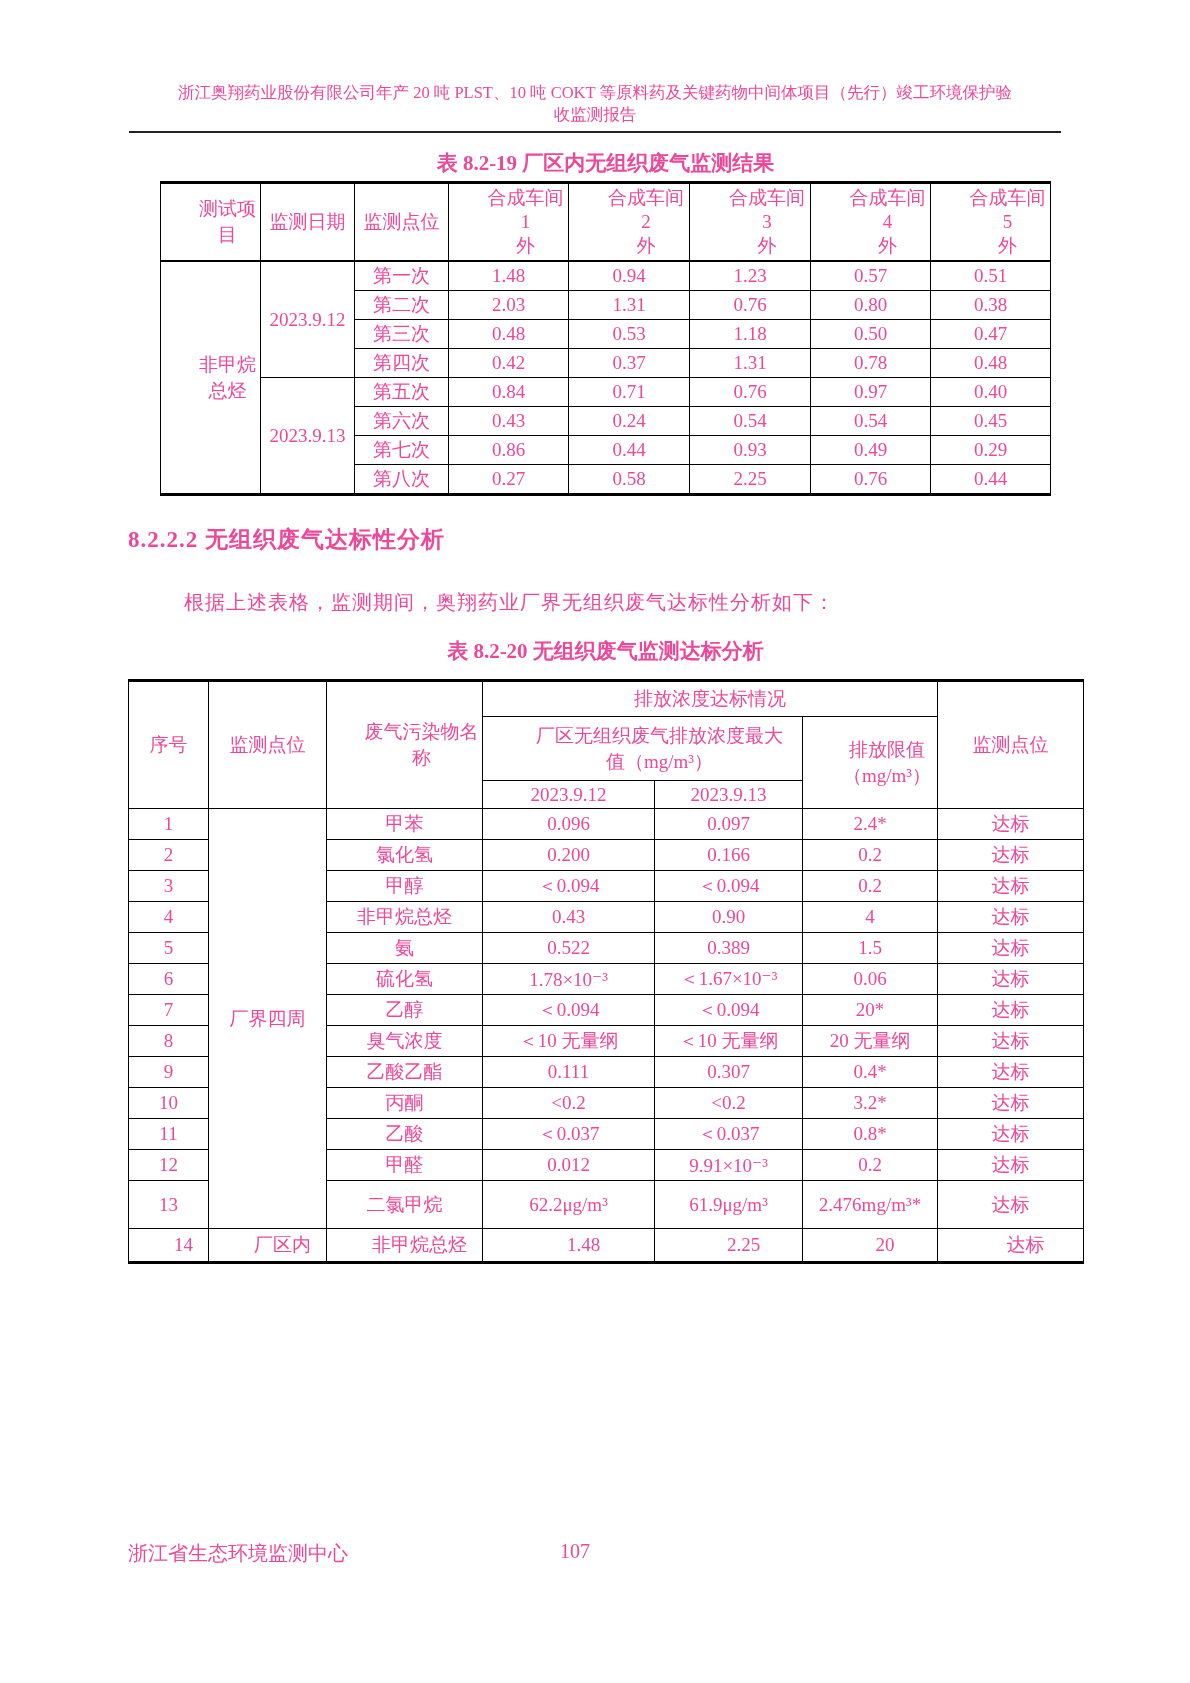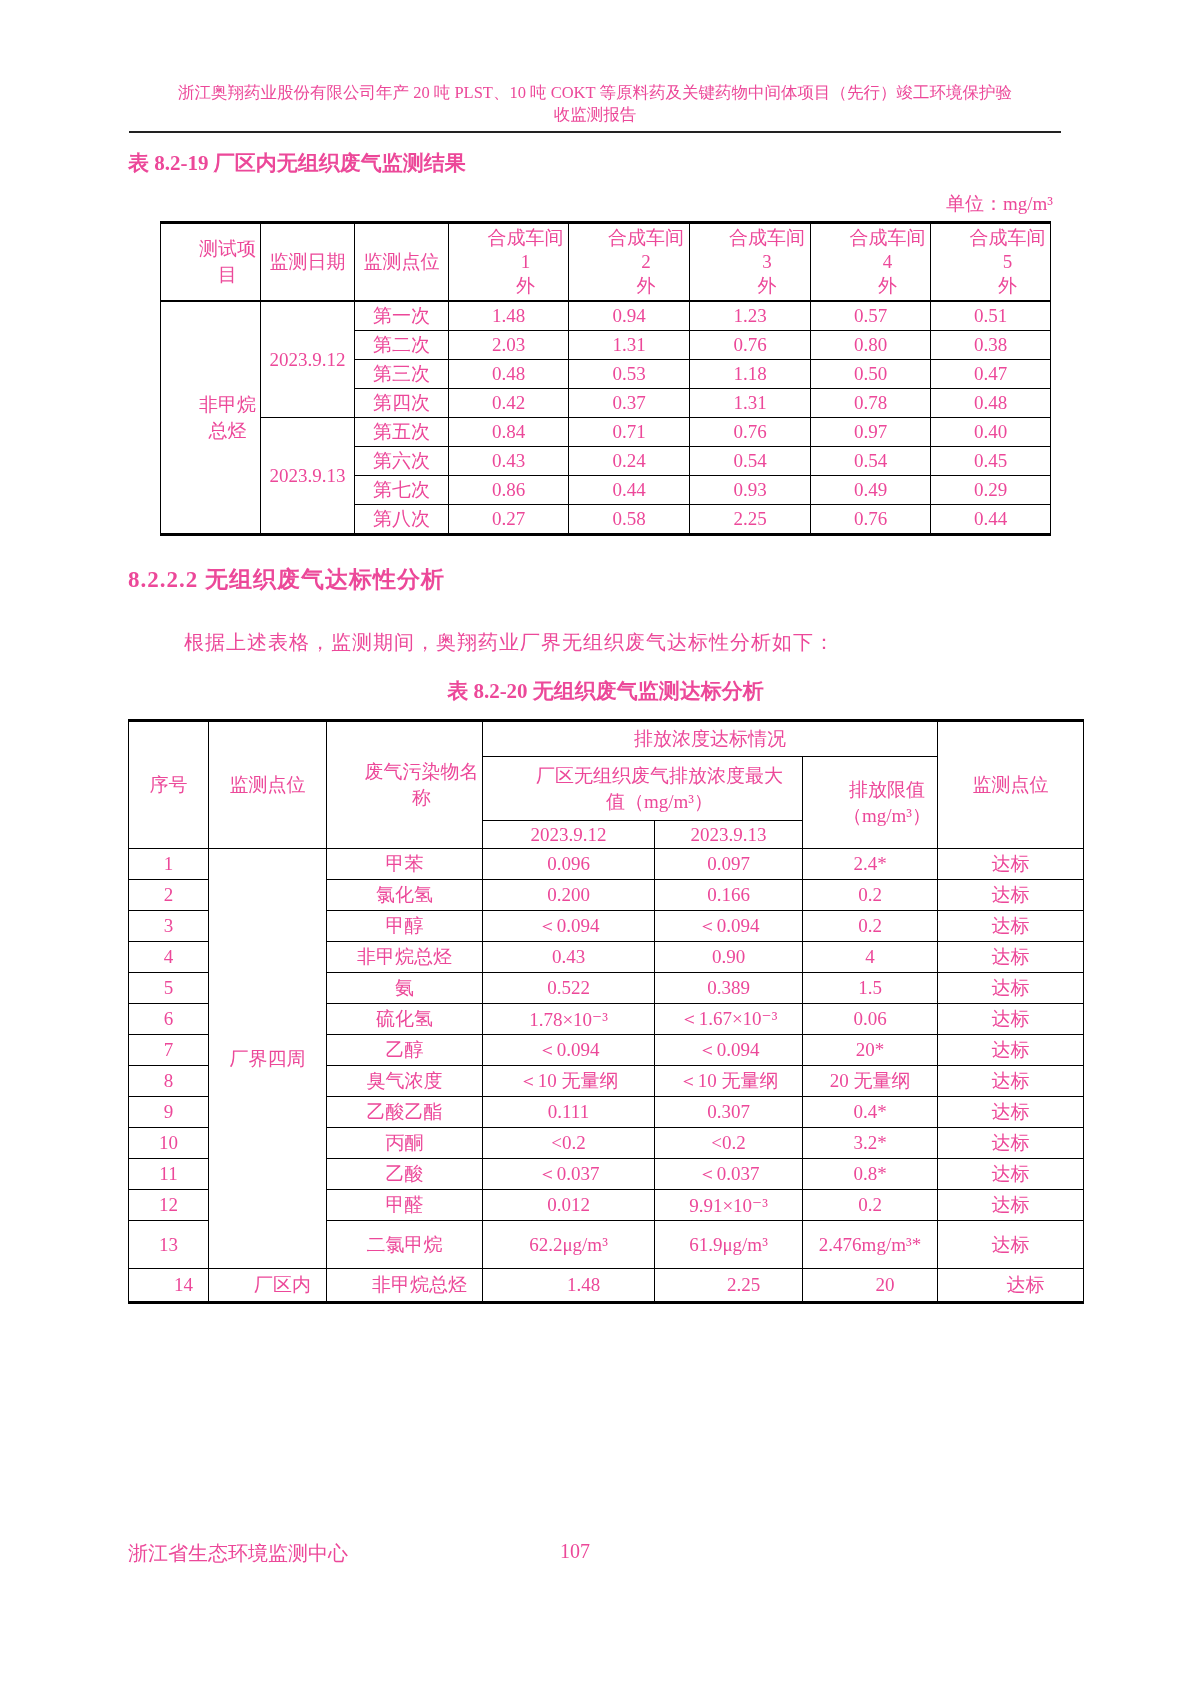--- a/index.html
+++ b/index.html
@@ -11,21 +11,21 @@
   }
   .page-header {
     padding-top:82px; width:1030px; margin:0 auto;
     text-align:center; font-size:16.5px; line-height:22px;
   }
   .header-rule {
     width:932px; margin:5px auto 0 129px;
     border:none; border-top:2.5px solid #222;
   }
   .content { width:955px; margin:0 auto 0 128px; }
-  .t1-title { margin-top:16px; font-size:21px; font-weight:bold; }
+  .t1-title { margin-top:16px; text-align:center; font-size:21px; font-weight:bold; }
   .unit-line { margin-top:14px; text-align:right; padding-right:30px; font-size:19px; }
   table { border-collapse:collapse; table-layout:fixed; }
   td, th { border:1px solid #000; text-align:center; vertical-align:middle;
            font-size:19px; font-weight:normal; padding:1px 2px; overflow:hidden; }
   .ml { white-space:pre-line;padding-left:36px; }
   .t1 { width:890px; margin:4px auto 0; border-top:3px solid #000; border-bottom:3px solid #000; }
   .t1 .hrow th { height:72px; border-bottom:2px solid #000; }
   .t1 td { height:21px; }
   .sec-heading { margin-top:28px; font-size:23px; font-weight:bold; letter-spacing:1px; }
   .para { margin-top:34px; font-size:20px; text-indent:2.8em; letter-spacing:1px; }
@@ -50,21 +50,20 @@
 
   <div class="page-header">
     <div>浙江奥翔药业股份有限公司年产 20 吨 PLST、10 吨 COKT 等原料药及关键药物中间体项目（先行）竣工环境保护验</div>
     <div>收监测报告</div>
   </div>
   <hr class="header-rule">
 
   <div class="content">
 
     <div class="t1-title">表 8.2-19  厂区内无组织废气监测结果</div>
-    <div class="unit-line">单位：mg/m³</div>
 
     <table class="t1">
       <colgroup>
         <col style="width:100px">
           <col style="width:94px">
           <col style="width:94px">
         <col style="width:120px">
           <col style="width:121px">
           <col style="width:121px">
         <col style="width:120px">

